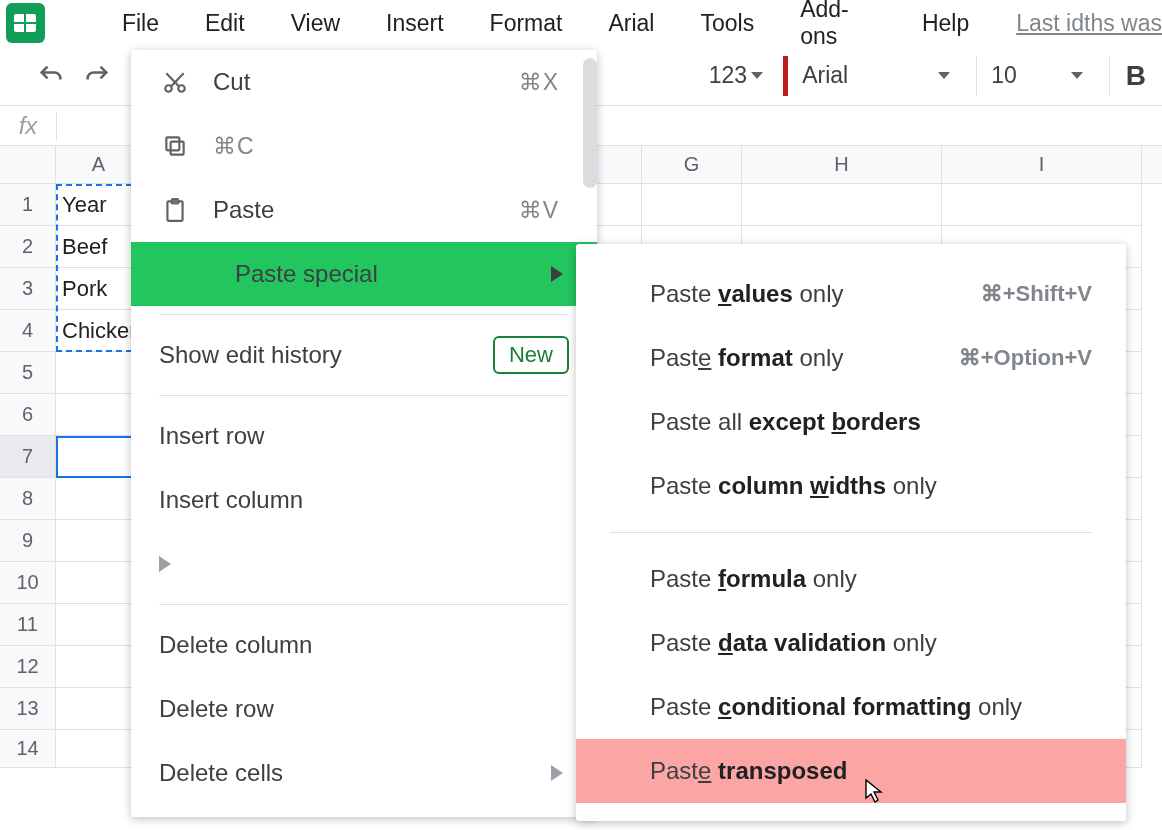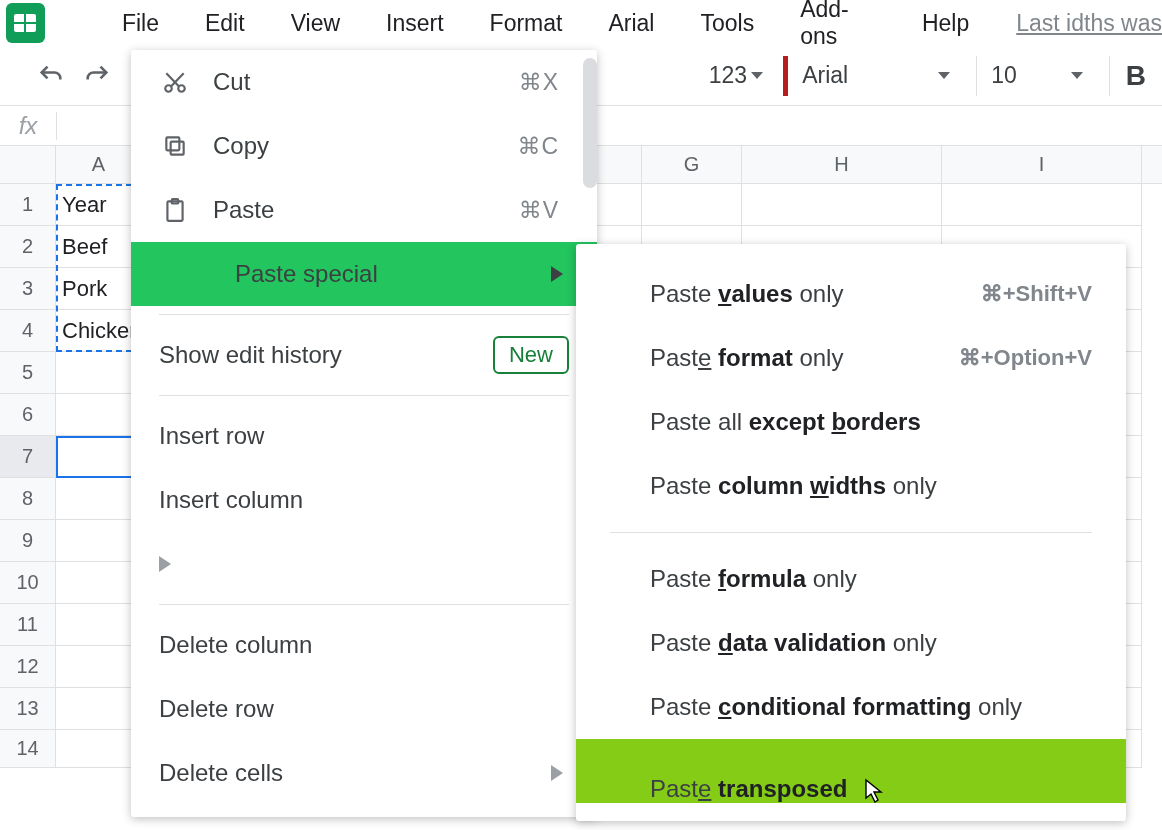--- a/index.html
+++ b/index.html
@@ -210,21 +210,21 @@
       background: #fff;
       box-shadow: 0 2px 10px rgba(0,0,0,0.25);
       border-radius: 3px;
       padding: 18px 0;
     }
     .sub-item {
       display: flex; align-items: center;
       height: 64px; padding: 0 34px 0 74px;
       font-size: 24px; color: #3c4043; cursor: pointer;
     }
-    .sub-item.highlighted { background: #84cc16; align-items: flex-end; }
+    .sub-item.highlighted { background: #fca5a5; }
     .sub-label { flex: 1; }
     .sub-shortcut { color: #80868b; font-size: 22px; font-weight: 600; }
     .sub-sep { height: 1px; background: #e0e0e0; margin: 14px 34px; }
     .mnemonic { text-decoration: underline; }
     .bold { font-weight: 700; color: #202124; }
 
     .cursor-icon {
       position: absolute;
       left: 862px; top: 778px;
       font-size: 22px; color: #000;
@@ -492,21 +492,20 @@
     <span class="ctx-shortcut">⌘X</span>
   </div>
 
   <div class="ctx-item">
     <span class="ctx-icon">
       <svg width="26" height="26" viewBox="0 0 24 24" fill="none" stroke="#5f6368" stroke-width="2">
           <rect x="8" y="8" width="12" height="12" rx="1"></rect>
           <rect x="4" y="4" width="12" height="12" rx="1"></rect>
         </svg>
     </span>
-    <span class="ctx-label">Copy</span>
     <span class="ctx-shortcut">⌘C</span>
   </div>
 
   <div class="ctx-item">
     <span class="ctx-icon">
       <svg width="26" height="26" viewBox="0 0 24 24" fill="none" stroke="#5f6368" stroke-width="2">
           <rect x="5" y="4" width="14" height="18" rx="1"></rect>
           <rect x="9" y="2" width="6" height="4" rx="1"></rect>
         </svg>
     </span>

